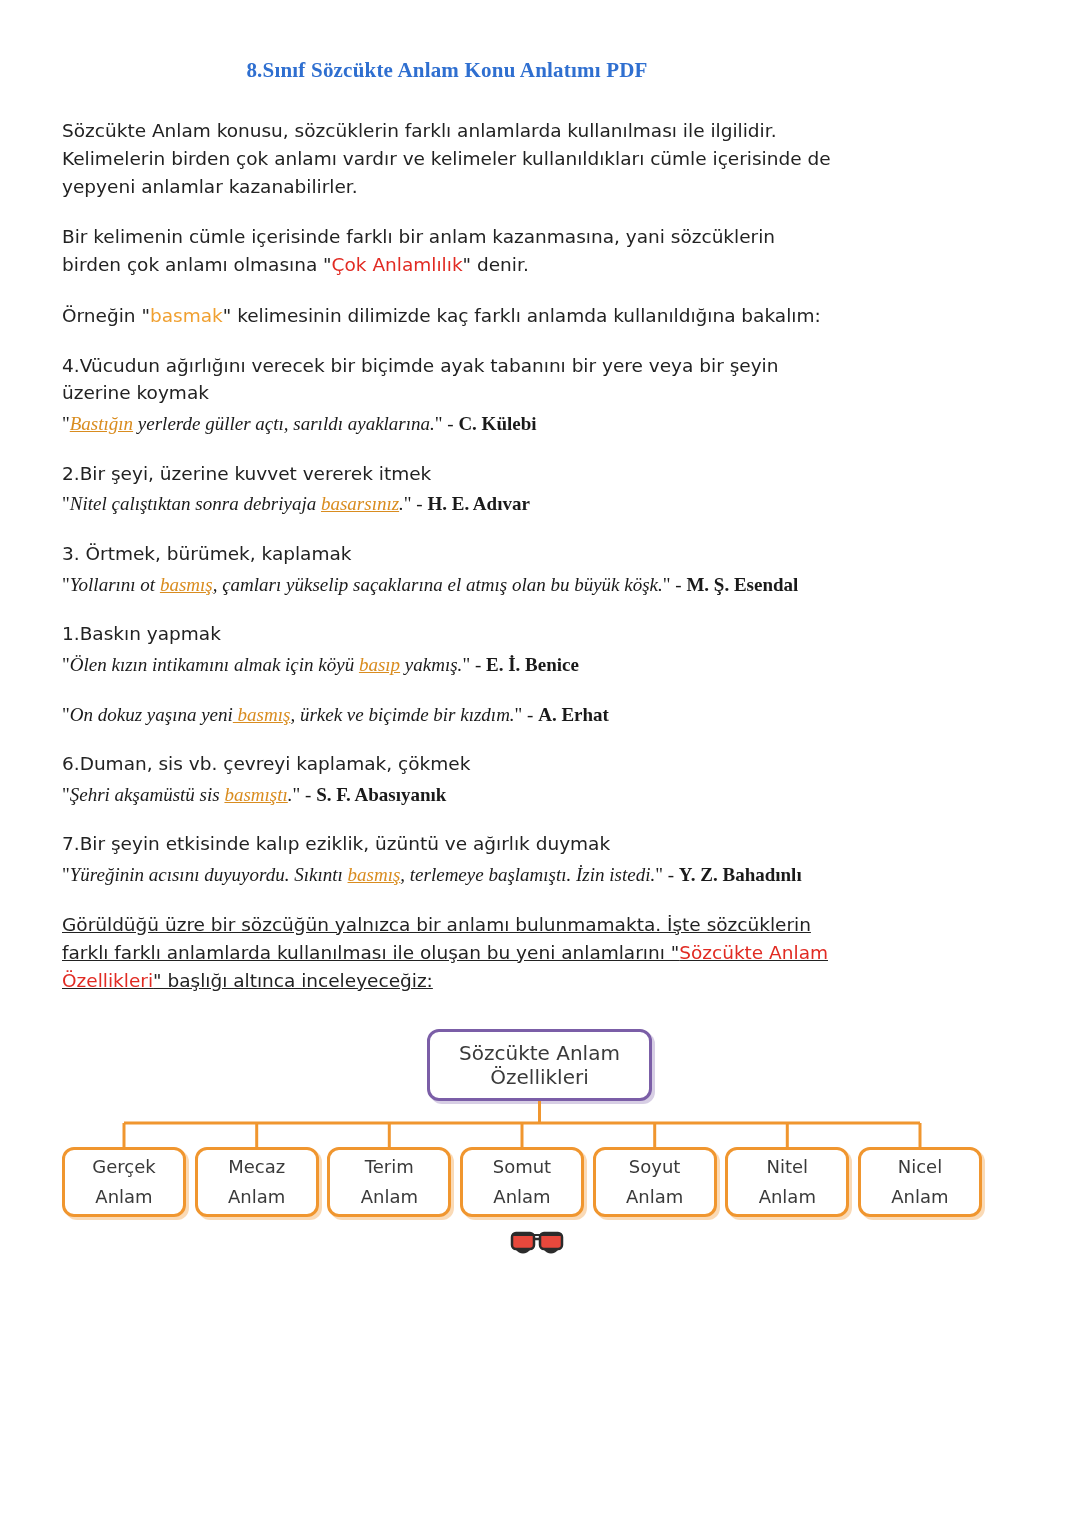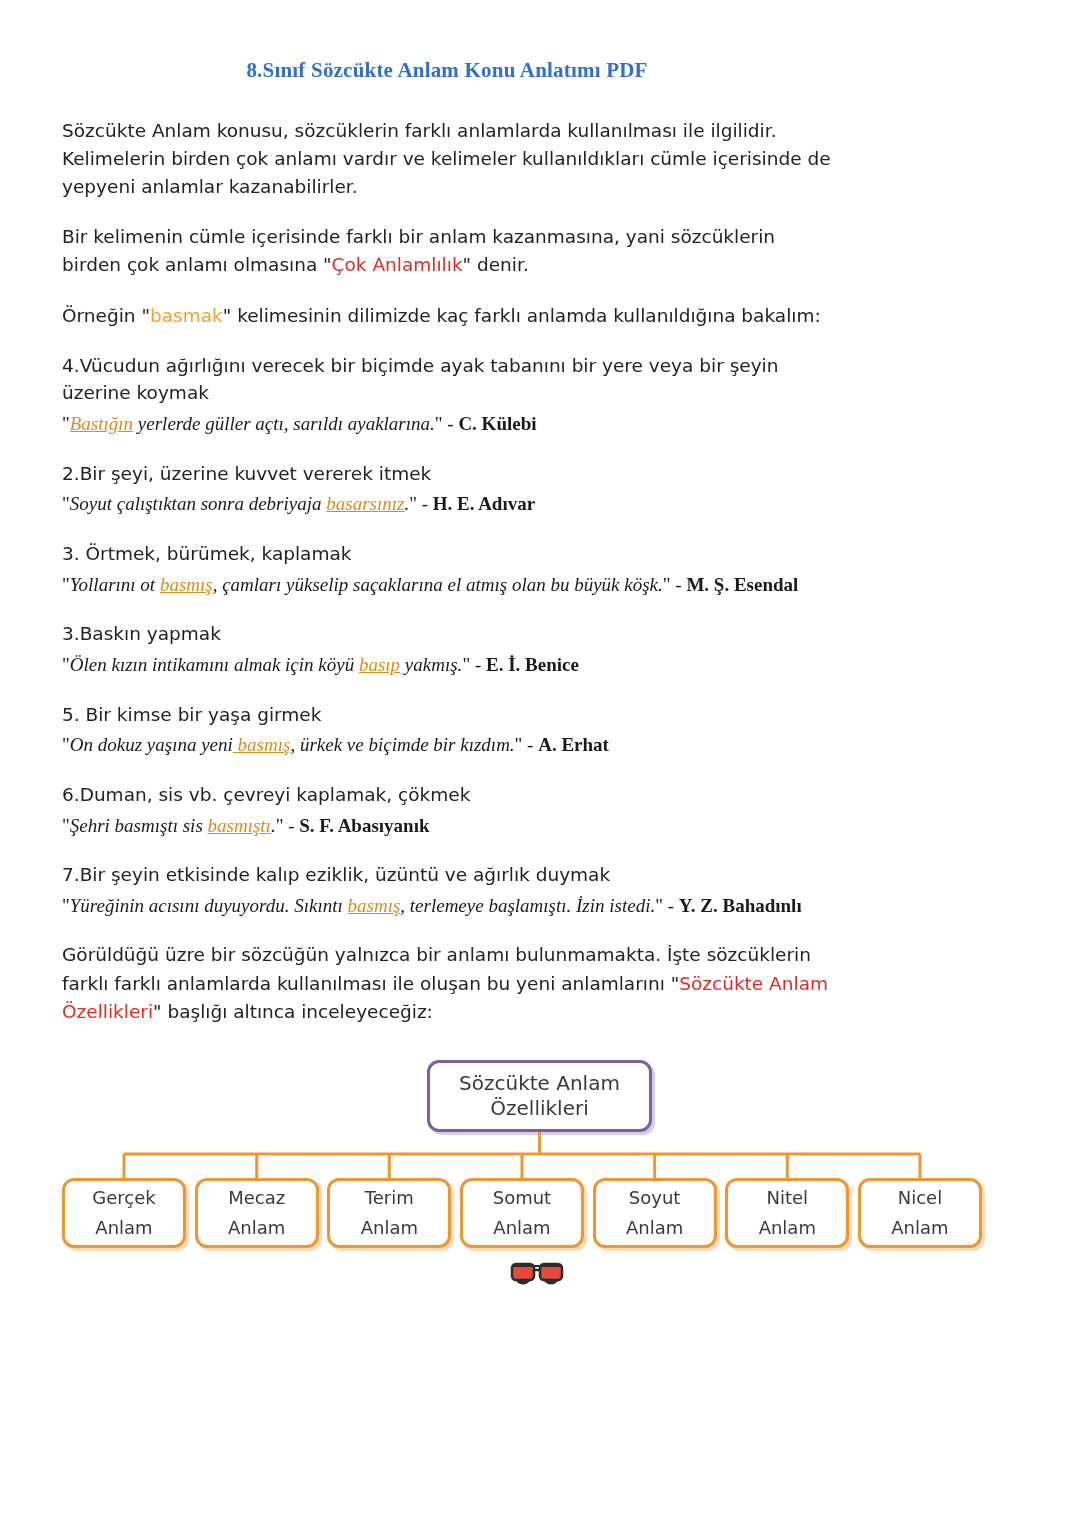--- a/index.html
+++ b/index.html
@@ -153,49 +153,48 @@
 
   <p class="para"><span>Örneğin "</span><span class="orange">basmak</span><span>" kelimesinin dilimizde kaç farklı anlamda kullanıldığına bakalım:</span></p>
 
   <div class="block">
     <div class="sense-title">4.Vücudun ağırlığını verecek bir biçimde ayak tabanını bir yere veya bir şeyin üzerine koymak</div>
     <div class="sense-quote"><span>"</span><span class="q-link">Bastığın</span><span class="q-italic"> yerlerde güller açtı, sarıldı ayaklarına.</span><span>" - </span><span class="q-author">C. Külebi</span></div>
   </div>
 
   <div class="block">
     <div class="sense-title">2.Bir şeyi, üzerine kuvvet vererek itmek</div>
-    <div class="sense-quote"><span>"</span><span class="q-italic">Soyut çalıştıktan sonra debriyaja </span><span class="q-link">basarsınız</span><span class="q-italic">.</span><span>" - </span><span class="q-author">H. E. Adıvar</span></div>
+    <div class="sense-quote"><span>"</span><span class="q-italic">Nitel çalıştıktan sonra debriyaja </span><span class="q-link">basarsınız</span><span class="q-italic">.</span><span>" - </span><span class="q-author">H. E. Adıvar</span></div>
   </div>
 
   <div class="block">
     <div class="sense-title">3. Örtmek, bürümek, kaplamak</div>
     <div class="sense-quote"><span>"</span><span class="q-italic">Yollarını ot </span><span class="q-link">basmış</span><span class="q-italic">, çamları yükselip saçaklarına el atmış olan bu büyük köşk.</span><span>" - </span><span class="q-author">M. Ş. Esendal</span></div>
   </div>
 
   <div class="block">
-    <div class="sense-title">3.Baskın yapmak</div>
+    <div class="sense-title">1.Baskın yapmak</div>
     <div class="sense-quote"><span>"</span><span class="q-italic">Ölen kızın intikamını almak için köyü </span><span class="q-link">basıp</span><span class="q-italic"> yakmış.</span><span>" - </span><span class="q-author">E. İ. Benice</span></div>
   </div>
 
   <div class="block">
-    <div class="sense-title">5. Bir kimse bir yaşa girmek</div>
     <div class="sense-quote"><span>"</span><span class="q-italic">On dokuz yaşına yeni</span><span class="q-link"> basmış</span><span class="q-italic">, ürkek ve biçimde bir kızdım.</span><span>" - </span><span class="q-author">A. Erhat</span></div>
   </div>
 
   <div class="block">
     <div class="sense-title">6.Duman, sis vb. çevreyi kaplamak, çökmek</div>
-    <div class="sense-quote"><span>"</span><span class="q-italic">Şehri basmıştı sis </span><span class="q-link">basmıştı</span><span class="q-italic">.</span><span>" - </span><span class="q-author">S. F. Abasıyanık</span></div>
+    <div class="sense-quote"><span>"</span><span class="q-italic">Şehri akşamüstü sis </span><span class="q-link">basmıştı</span><span class="q-italic">.</span><span>" - </span><span class="q-author">S. F. Abasıyanık</span></div>
   </div>
 
   <div class="block">
     <div class="sense-title">7.Bir şeyin etkisinde kalıp eziklik, üzüntü ve ağırlık duymak</div>
     <div class="sense-quote"><span>"</span><span class="q-italic">Yüreğinin acısını duyuyordu. Sıkıntı </span><span class="q-link">basmış</span><span class="q-italic">, terlemeye başlamıştı. İzin istedi.</span><span>" - </span><span class="q-author">Y. Z. Bahadınlı</span></div>
   </div>
 
-  <p class="para" style="margin-top:12px;"><span>Görüldüğü üzre bir sözcüğün yalnızca bir anlamı bulunmamakta. İşte sözcüklerin farklı farklı anlamlarda kullanılması ile oluşan bu yeni anlamlarını "</span><span class="red">Sözcükte Anlam Özellikleri</span><span>" başlığı altınca inceleyeceğiz:</span></p>
+  <p class="para" style="margin-top:12px;text-decoration:underline;"><span>Görüldüğü üzre bir sözcüğün yalnızca bir anlamı bulunmamakta. İşte sözcüklerin farklı farklı anlamlarda kullanılması ile oluşan bu yeni anlamlarını "</span><span class="red">Sözcükte Anlam Özellikleri</span><span>" başlığı altınca inceleyeceğiz:</span></p>
 
   <div class="diagram">
 
     <div class="root-box">
       <div>
         <span>Sözcükte Anlam</span>
         <span>Özellikleri</span>
       </div>
     </div>
 

